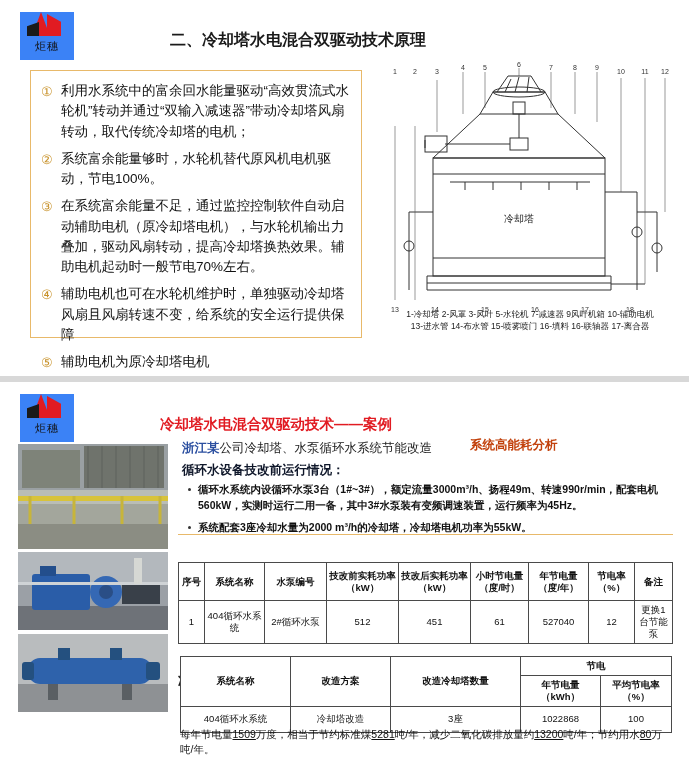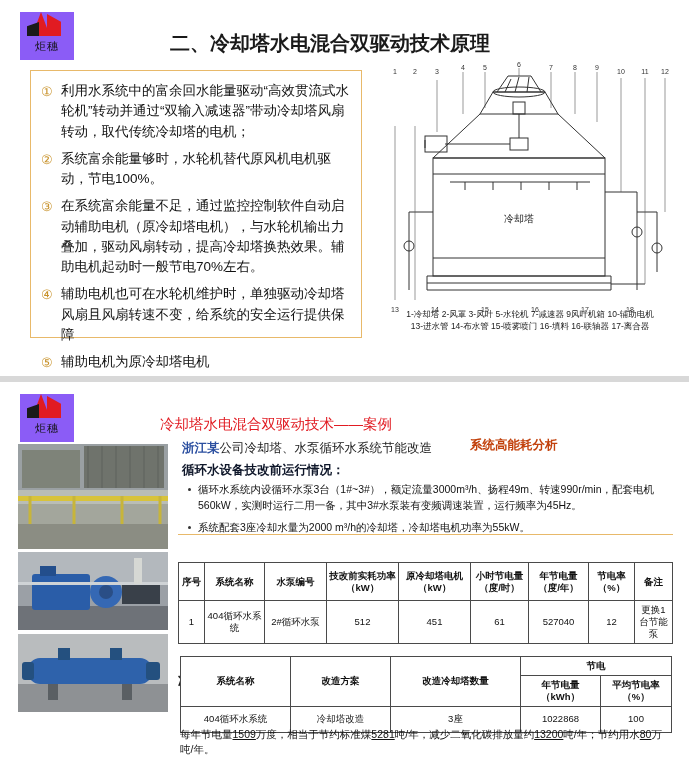--- a/index.html
+++ b/index.html
@@ -18,21 +18,21 @@
     width: 689px;
     overflow: hidden;
   }
   .slide-1 { height: 376px; }
   .slide-2 { height: 397px; margin-top: 6px; }
 
   
   .logo {
     position: absolute;
     width: 54px; height: 48px;
-    background: #8b5cf6;
+    background: #3b82f6;
   }
   .logo .mark {
     position: relative;
     width: 40px; height: 26px;
     margin: 0 auto;
   }
   .logo .mark .red1 {
     position: absolute; left: 5px; top: 0;
     width: 0; height: 0;
     border-left: 9px solid transparent;
@@ -56,21 +56,21 @@
     font-size: 11px;
     letter-spacing: 1px;
     color: #111;
     margin-top: 1px;
   }
 
   
   .s1-title {
     position: absolute;
     left: 170px; top: 30px;
-    font-size: 20px;
+    font-size: 16px;
     font-weight: bold;
     color: #1a1a1a;
   }
   .s1-box {
     position: absolute;
     left: 30px; top: 70px;
     width: 332px; height: 268px;
     border: 1px solid #e8b96a;
     background: #fff;
   }
@@ -108,21 +108,21 @@
     line-height: 1.45;
     color: #222;
     text-align: center;
   }
 
   
   .s2-title {
     position: absolute;
     left: 160px; top: 33px;
     font-size: 14.5px;
-    font-weight: normal;
+    font-weight: bold;
     color: #e11b22;
   }
   .s2-subtitle-right {
     position: absolute;
     left: 470px; top: 55px;
     font-size: 12.5px;
     font-weight: bold;
     color: #c2410c;
   }
   .s2-line1 {
@@ -138,20 +138,21 @@
     font-size: 12.5px;
     font-weight: bold;
     color: #0f172a;
   }
   .s2-bullets {
     position: absolute;
     left: 188px; top: 100px;
     width: 480px;
     margin: 0; padding: 0;
     list-style: none;
+    font-weight: bold;
   }
   .s2-bullets li {
     position: relative;
     padding-left: 10px;
     font-size: 10.5px;
     line-height: 1.5;
     margin-bottom: 6px;
     color: #111;
   }
   .s2-bullets li:before {
@@ -392,21 +393,21 @@
 
   <div class="s2-rule"></div>
 
   <table class="grid tbl1">
     <thead>
       <tr>
         <th style="width:26px">序号</th>
         <th style="width:60px">系统名称</th>
         <th style="width:62px">水泵编号</th>
         <th style="width:72px">技改前实耗功率（kW）</th>
-        <th style="width:72px">原冷却塔电机（kW）</th>
+        <th style="width:72px">技改后实耗功率（kW）</th>
         <th style="width:58px">小时节电量（度/时）</th>
         <th style="width:60px">年节电量（度/年）</th>
         <th style="width:46px">节电率（%）</th>
         <th>备注</th>
       </tr>
     </thead>
     <tbody>
       <tr>
         <td>1</td>
         <td>404循环水系统</td>

